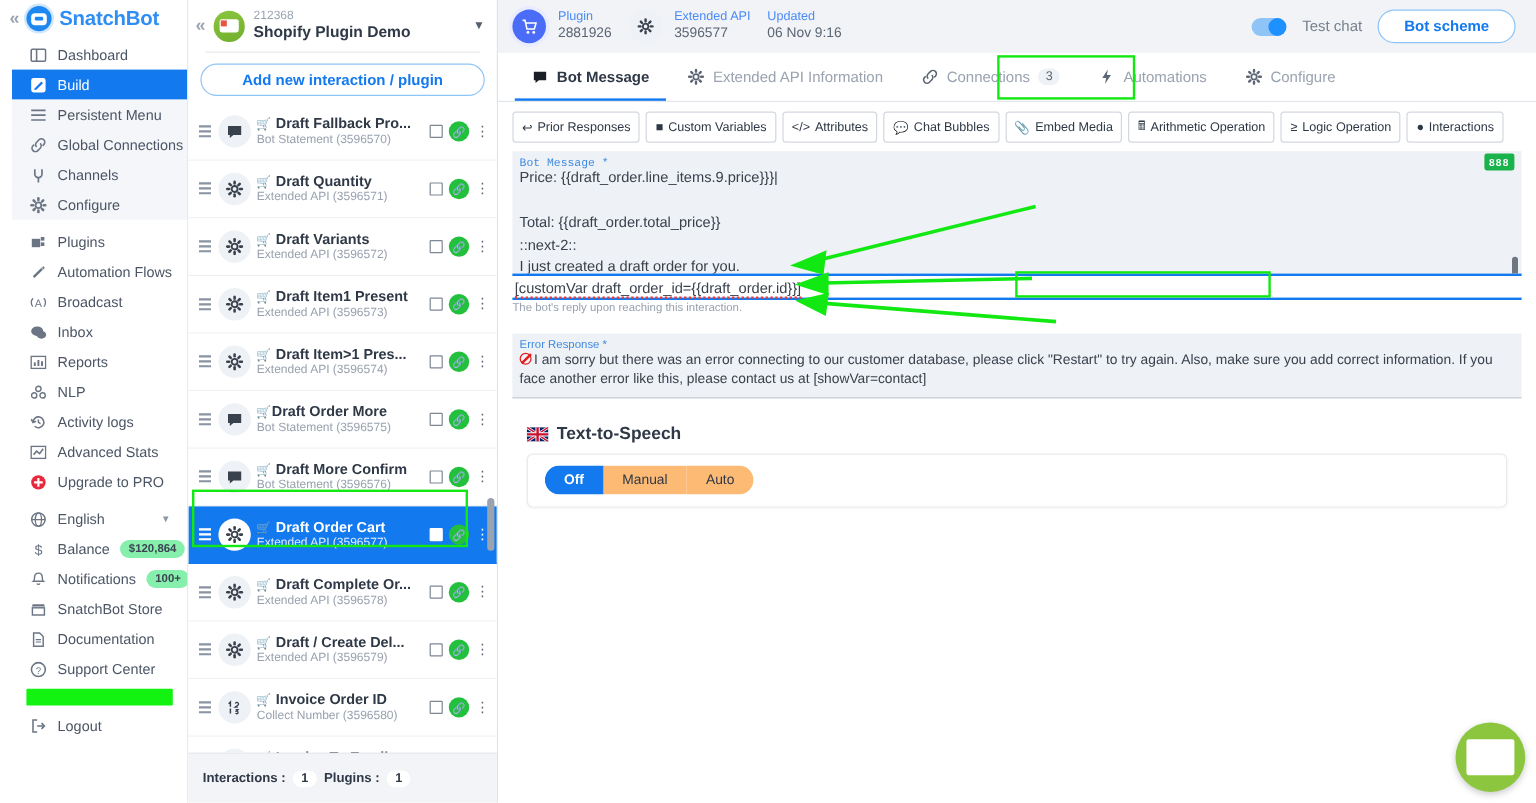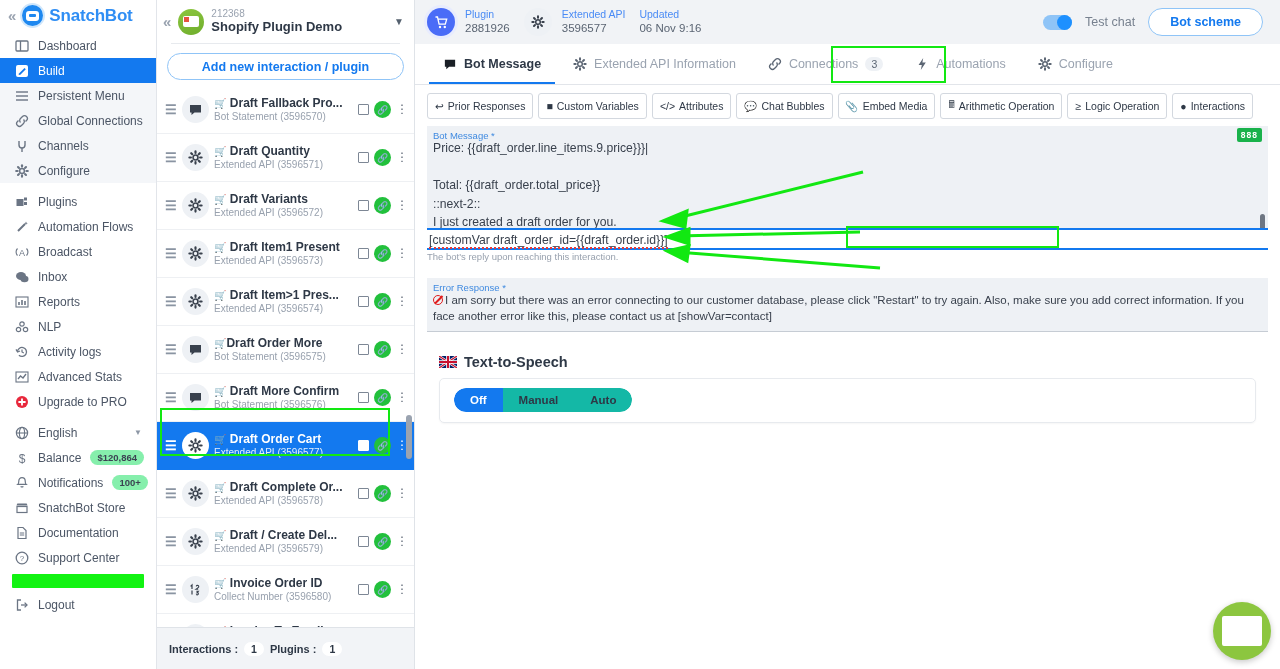--- a/index.html
+++ b/index.html
@@ -29,21 +29,21 @@
   .brand-logo:before{
     content:"";position:absolute;left:4px;top:6px;width:13px;height:10px;
     background:#fff;border-radius:3px;
   }
   .brand-logo:after{
     content:"";position:absolute;left:7px;top:9px;width:7px;height:3px;
     background:#1e88f0;border-radius:1px;
   }
   .brand-name { color:#2f8ef4; font-size:17px; font-weight:bold; letter-spacing:-0.2px; }
 
-  .sb-list { flex:1; overflow:hidden; padding-top:2px; }
+  .sb-list { flex:1; overflow:hidden; padding-top:2px;padding-left:10px; }
   .sb-item {
     display:flex; align-items:center; gap:9px;
     height:25px; padding-left:14px; cursor:pointer;
     color:#4b5565; font-size:12px; white-space:nowrap;
   }
   .sb-item .ic { width:15px; height:15px; display:flex; align-items:center; justify-content:center; flex:0 0 15px; color:#6b7584; }
   .sb-item.group { background:#f4f6f9; }
   .sb-item.active { background:#1379ef; color:#fff; }
   .sb-item.active .ic { color:#fff; }
   .sb-item.pro { color:#4b5565; }
@@ -175,21 +175,21 @@
     border:1px solid #d3d8df; border-radius:3px; background:#fff;
     font-size:10.5px; color:#2e3846; padding:3px 7px; display:flex; align-items:center; gap:4px;
     white-space:nowrap; cursor:pointer;
   }
 
   .editor { padding:0 12px; position:relative; }
   .msgbox {
     background:#eef1f5; border-bottom:2px solid #1379ef; position:relative;
     padding:4px 10px 0 6px; height:104px; overflow:hidden;
   }
-  .flabel { color:#3f8ae0; font-size:9.5px; }
+  .flabel { color:#3f8ae0; font-size:9.5px;font-family:Liberation Mono, monospace; }
   .msgtext {
     font-size:12.2px; color:#39414d; line-height:1.52; white-space:pre;
     margin-top:-2px;
   }
   .counter {
     position:absolute; right:6px; top:2px; background:#19b24b; color:#fff;
     font-size:8.5px; font-weight:bold; border-radius:2px; padding:2px 4px; letter-spacing:1px;
   }
   .vscroll { position:absolute; right:3px; top:88px; width:5px; height:38px; background:#6e7682; border-radius:3px; }
 
@@ -216,21 +216,21 @@
 
   .ttsrow { display:flex; align-items:center; gap:7px; margin:22px 0 8px 12px; }
   .flag { width:18px;height:12px;flex:0 0 18px; }
   .ttstitle { font-size:14.5px; color:#2e3846; font-weight:bold; }
   .ttscard {
     margin:0 12px; border:1px solid #e7eaee; border-radius:5px; height:45px;
     display:flex; align-items:center; padding-left:14px; box-shadow:0 1px 2px rgba(0,0,0,.04);
   }
   .seg { display:flex; border-radius:13px; overflow:hidden; }
   .segbtn {
-    padding:6px 16px; font-size:11.5px; background:#14b8a6; color:#2e3846; cursor:pointer;font-weight:bold;
+    padding:6px 16px; font-size:11.5px; background:#fdba74; color:#2e3846; cursor:pointer;
   }
   .segbtn.on { background:#1379ef; color:#fff; font-weight:bold; }
   .segbtn:first-child { border-radius:13px 0 0 13px; }
   .segbtn:last-child { border-radius:0 13px 13px 0; }
 
   .widget {
     position:absolute; right:9px; bottom:9px; width:58px;height:58px;border-radius:50%;
     background:#8cc63f; display:flex; align-items:center; justify-content:center;
     box-shadow:0 2px 6px rgba(0,0,0,.22);
   }

